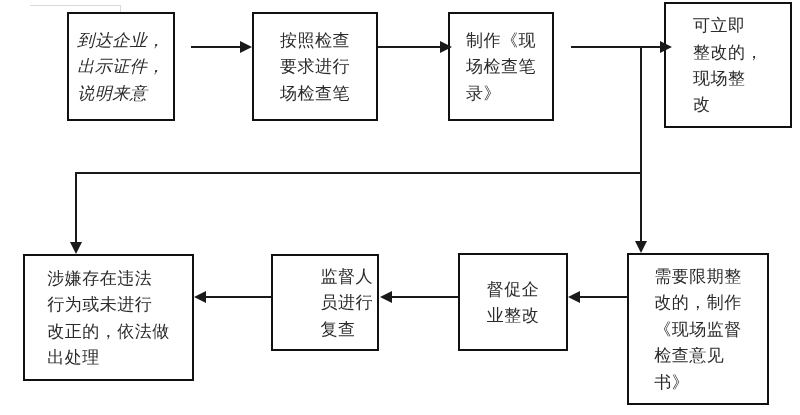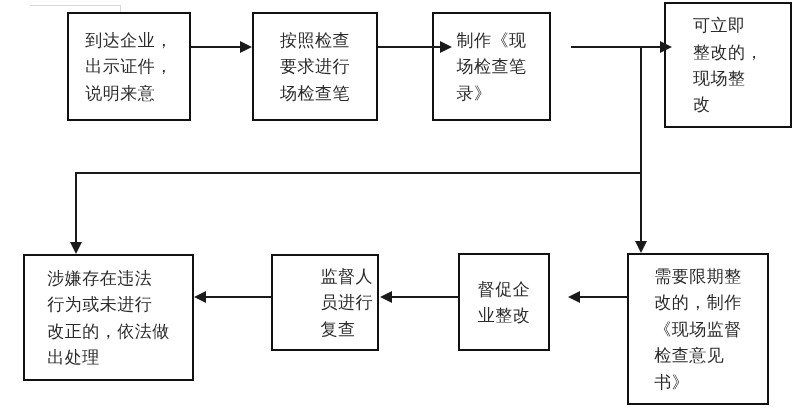--- a/index.html
+++ b/index.html
@@ -73,33 +73,33 @@
     border-right: 1px solid #d9d9d9;
   }
 </style>
 </head>
 <body>
 
 <div id="canvas">
 
   <div class="artifact" style="left:30px; top:5px; width:90px; height:10px;"></div>
 
-  <div class="node" style="left:67px; top:12px; width:124px; height:109px;">
+  <div class="node" style="left:67px; top:12px; width:108px; height:109px;font-style:italic;">
     <span class="node-text">到达企业，
 出示证件，
 说明来意</span>
   </div>
 
   <div class="node" style="left:252px; top:12px; width:126px; height:109px;">
     <span class="node-text">按照检查
 要求进行
 场检查笔</span>
   </div>
 
-  <div class="node" style="left:432px; top:12px; width:119px; height:109px;">
+  <div class="node" style="left:448px; top:12px; width:106px; height:109px;">
     <span class="node-text">制作《现
 场检查笔
 录》</span>
   </div>
 
   <div class="node" style="left:664px; top:2px; width:128px; height:126px;">
     <span class="node-text">可立即
 整改的，
 现场整
 改</span>
@@ -111,21 +111,21 @@
 改正的，依法做
 出处理</span>
   </div>
 
   <div class="node" style="left:271px; top:254px; width:108px; height:97px;justify-content:flex-end;">
     <span class="node-text">监督人
 员进行
 复查</span>
   </div>
 
-  <div class="node" style="left:458px; top:253px; width:92px; height:98px;">
+  <div class="node" style="left:458px; top:253px; width:110px; height:98px;">
     <span class="node-text">督促企
 业整改</span>
   </div>
 
   <div class="node" style="left:627px; top:253px; width:142px; height:152px;">
     <span class="node-text justified">需要限期整
 改的，制作
 《现场监督
 检查意见
 书》</span>

